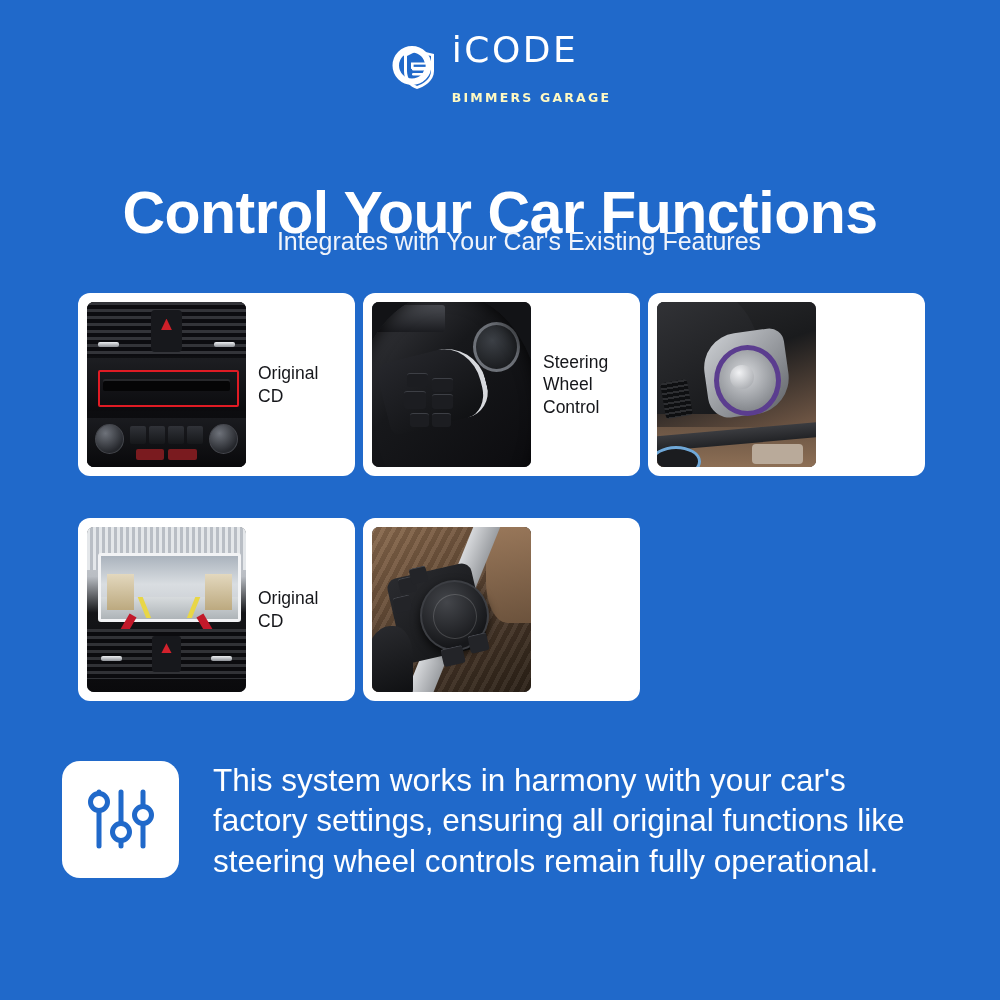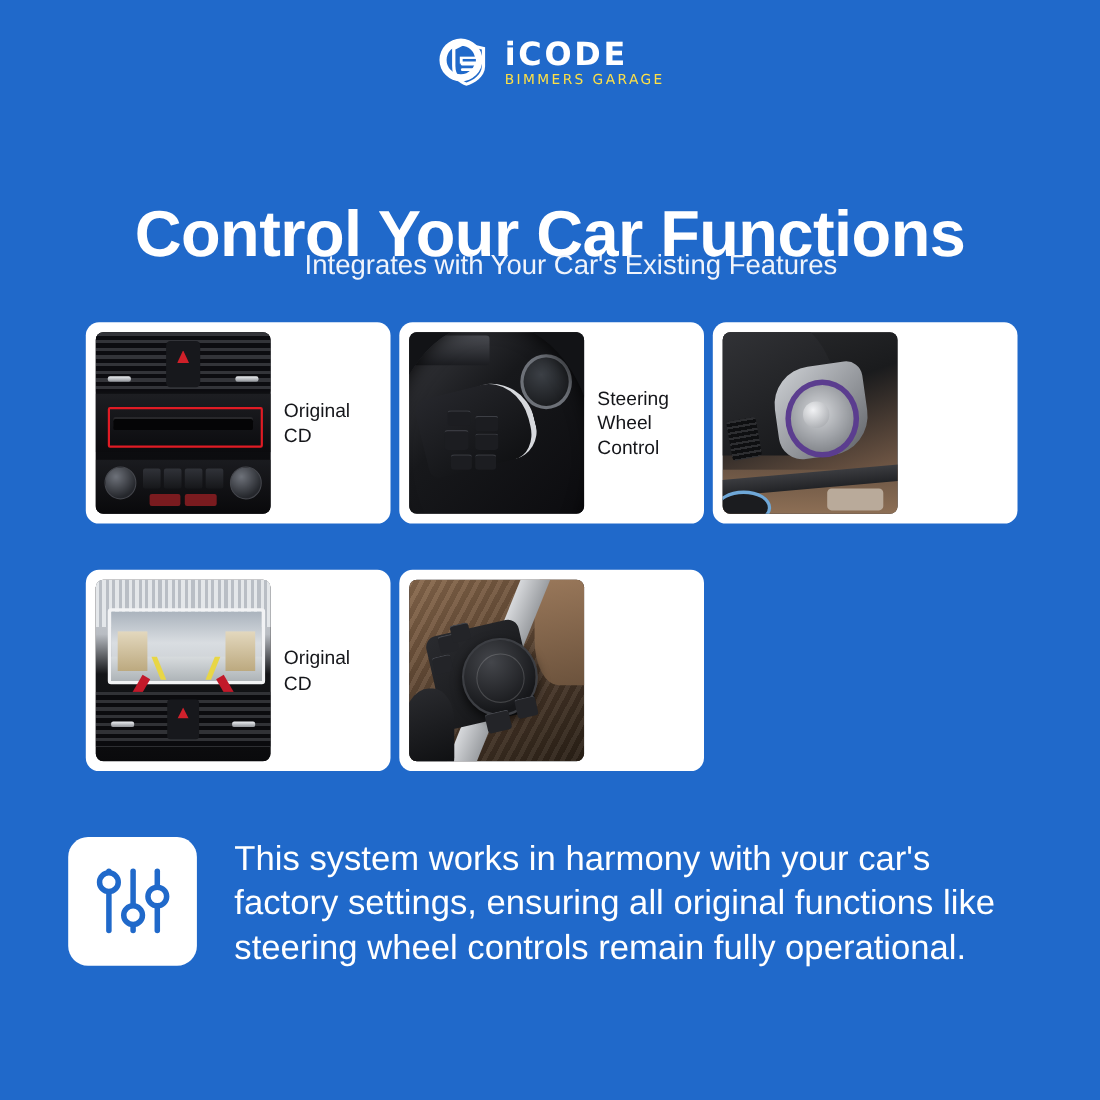--- a/index.html
+++ b/index.html
@@ -37,33 +37,33 @@
     position: relative;
   }
   .logo-wordmark {
     display: flex;
     flex-direction: column;
     align-items: flex-start;
     justify-content: center;
   }
   .logo-title {
     color: #ffffff;
-    font-size: 29px;
-    font-weight: bold;
+    font-size: 36px;
+    font-weight: normal;
     letter-spacing: 2.5px;
     line-height: 1;
     font-family: "DejaVu Sans", sans-serif;
   }
   .logo-sub {
-    color: #fde047;
+    color: #fef9c3;
     font-size: 12.5px;
-    font-weight: normal;
+    font-weight: bold;
     letter-spacing: 2.2px;
     line-height: 1;
-    margin-top: 2px;
+    margin-top: 24px;
     font-family: "DejaVu Sans", sans-serif;
   }
 
   
   .page-title {
     position: absolute;
     top: 143px;
     left: 0;
     width: 1000px;
     text-align: center;

